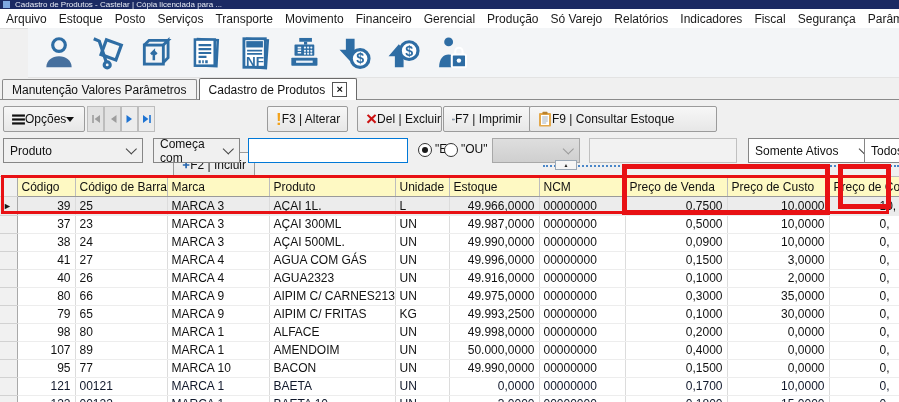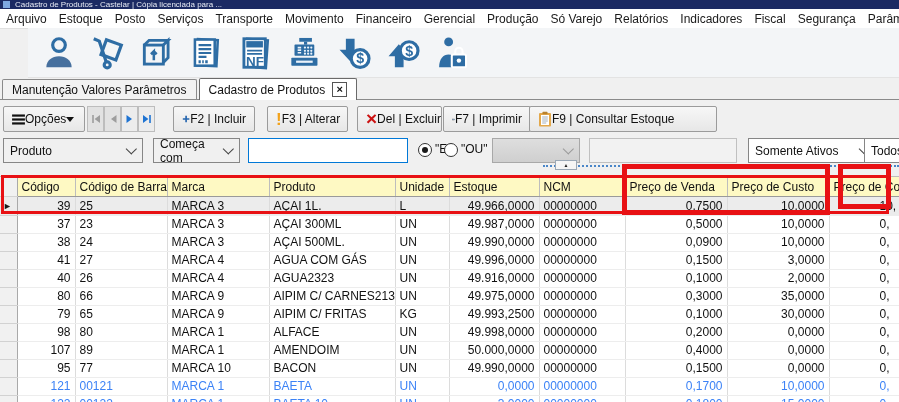--- a/index.html
+++ b/index.html
@@ -68,21 +68,21 @@
     padding:0 4px;border-right:1px solid #bdbdbd;border-bottom:1px solid #9a9a9a;border-top:1px solid #bdbdbd;
     white-space:nowrap;overflow:hidden;}
   td{height:17px;line-height:17px;font-size:12px;padding:0 4px;border-right:1px solid #dcdcdc;
     border-bottom:1px solid #ededed;white-space:nowrap;overflow:hidden;}
   td.num{text-align:right;}
   td.compra{padding-left:50px;}
   th.marker,td.marker{background:#f1f1f1;border-right:1px solid #a9a9a9;border-bottom:1px solid #d2d2d2;padding:0;}
   tr.selected td{background:#ececec;}
   tr.selected td.marker{background:#ececec;}
   tr.selected td.marker::after{content:"►";font-size:9px;color:#1a1a1a;padding-left:3px;}
-  tr.inactive td{color:#3b82f6;}
+  tr.inactive td{color:#0f172a;}
   
   .anno{position:absolute;box-sizing:border-box;border:3px solid #e81114;z-index:9;pointer-events:none;}
   .anno.thick{border-width:5px;}
 </style>
 </head>
 <body>
 
 <div class="titlebar">
   <span class="app-ico"></span>
   <span class="title-text">Cadastro de Produtos - Castelar | Cópia licenciada para ...</span>
@@ -251,21 +251,21 @@
       <path d="M2.5 2L8 6l-5.5 4z" fill="#1e73d2"></path>
     </svg>
   </div>
   <div class="navbtn on" style="left:138px;">
     <svg width="12" height="12" viewBox="0 0 12 12">
       <path d="M2 2l5.4 4L2 10z" fill="#1e73d2"></path>
         <rect x="8.2" y="2" width="1.6" height="8" fill="#1e73d2"></rect>
     </svg>
   </div>
 
-  <div class="btn" style="left:173px;width:82px;">
+  <div class="btn" style="left:173px;width:82px;margin-top:46px;">
     <svg width="14" height="14" viewBox="0 0 15 15">
       <path d="M6 1.5h3V6h4.5v3H9v4.5H6V9H1.5V6H6z" fill="#2565ae"></path>
     </svg>
     <span>F2 | Incluir</span>
   </div>
   <div class="btn" style="left:267px;width:81px;">
     <span class="icon-excl"></span>
     <span>F3 | Alterar</span>
   </div>
   <div class="btn" style="left:357px;width:85px;">

